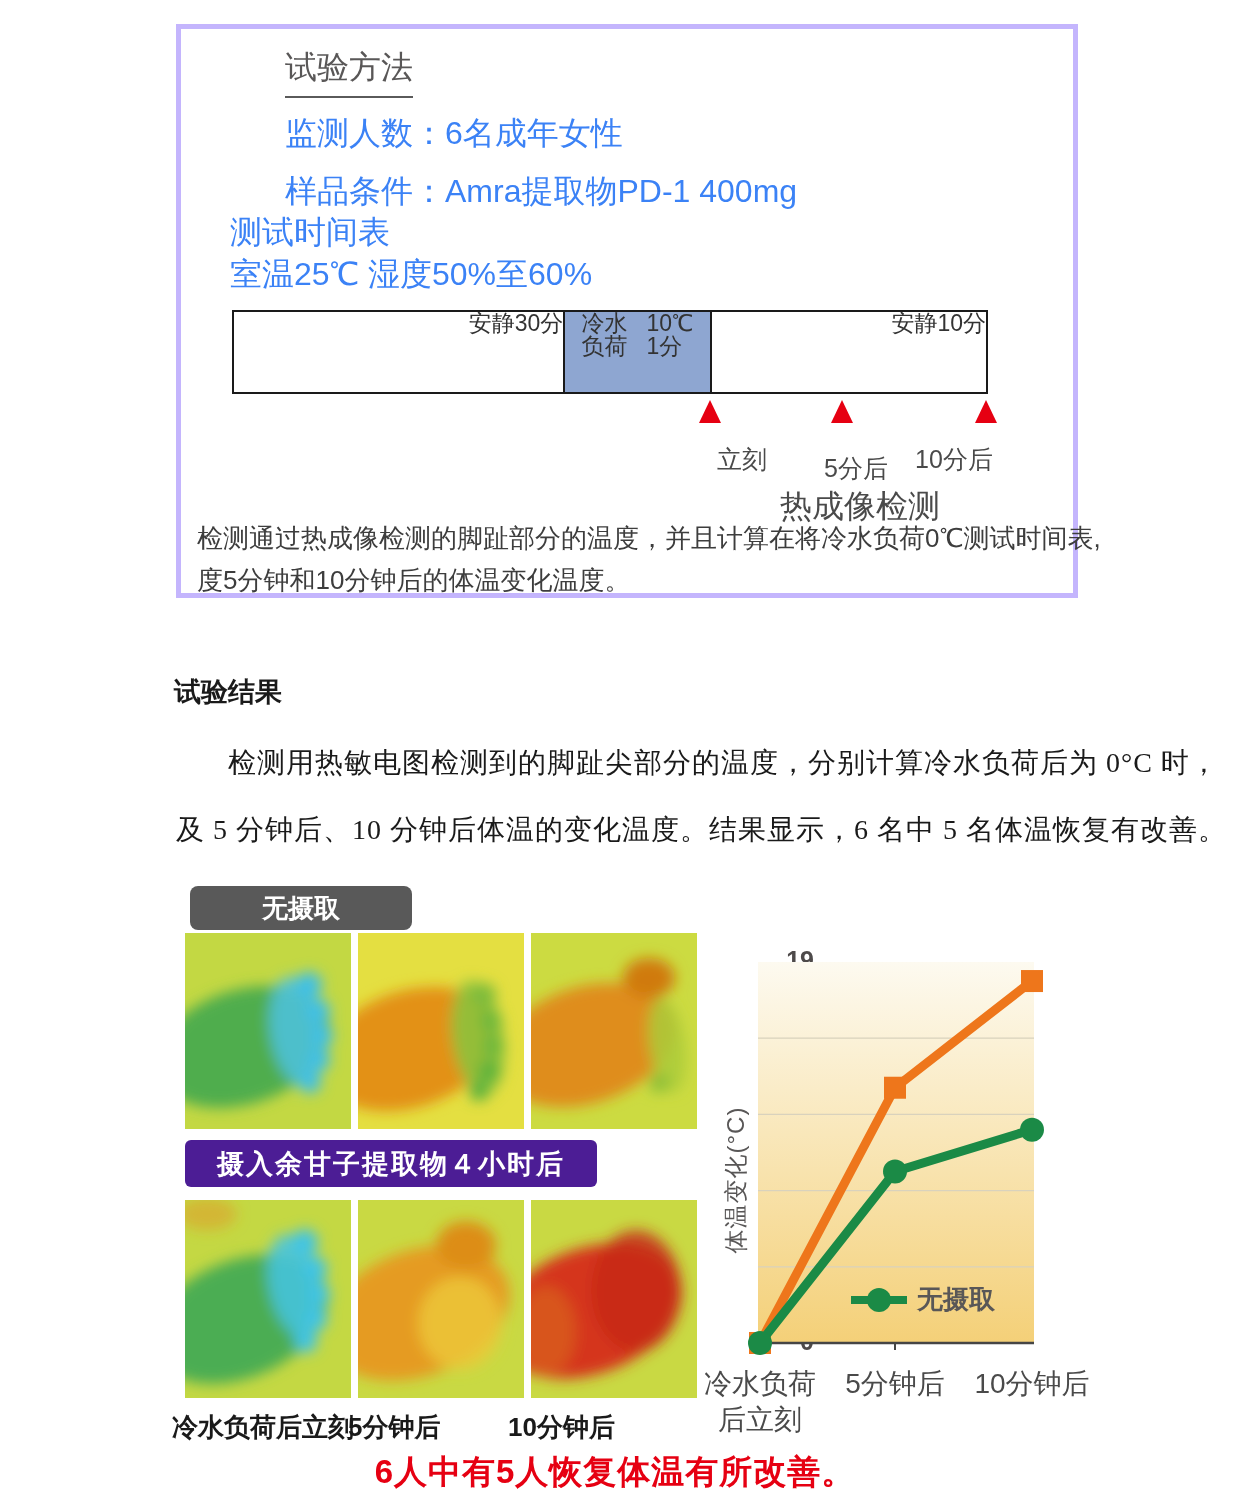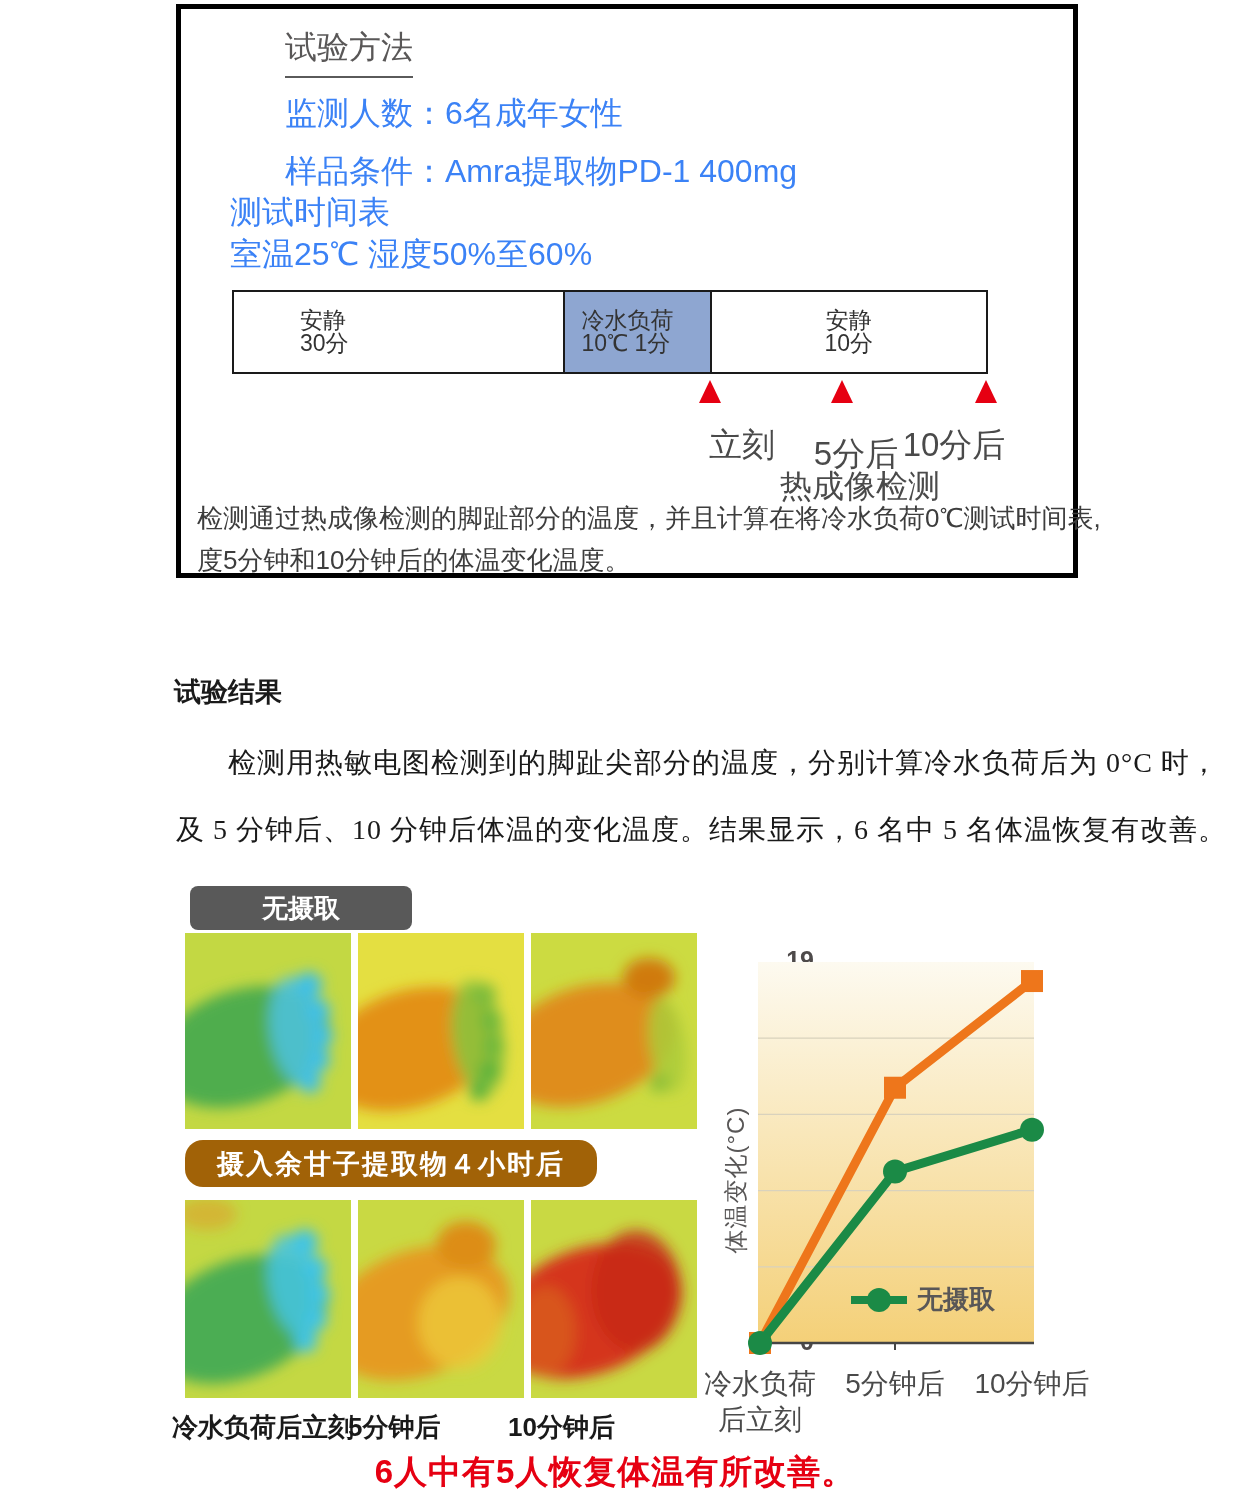--- a/index.html
+++ b/index.html
@@ -4,50 +4,50 @@
 <style>
   * { margin:0; padding:0; box-sizing:border-box; }
   html,body { background:#ffffff; }
   .page {
     position:relative; width:1240px; height:1506px; margin:0 auto;
     background:#ffffff; overflow:hidden;
     font-family:"Liberation Sans", sans-serif; color:#595757;
   }
   
   .method-box {
-    position:absolute; left:176px; top:4px; width:902px; height:574px;
-    border:5px solid #000000; background:#ffffff;
+    position:absolute; left:176px; top:24px; width:902px; height:574px;
+    border:5px solid #c4b5fd; background:#ffffff;
   }
   .mb-title {
     position:absolute; left:104px; top:17px; font-size:32px; color:#595757;
     padding-bottom:6px; border-bottom:2px solid #5a5a5a; display:inline-block;
   }
   .mb-line { position:absolute; font-size:32px; color:#3b82f6; white-space:nowrap;text-align:center; }
   .l-people      { left:104px; top:83px; }
   .l-sample      { left:104px; top:141px; }
   .l-schedule    { left:49px;  top:182px; }
   .l-environment { left:49px;  top:224px; }
   
   .timeline {
     position:absolute; left:51px; top:281px; width:756px; height:84px;
     display:flex; border:2.5px solid #1a1a1a; background:#fff;
   }
-  .tl-cell { display:flex; flex-direction:column; justify-content:center; font-size:23px; color:#333333; }
+  .tl-cell { display:flex; justify-content:flex-end; font-size:23px; color:#333333; }
   .tl-cell .tl-label, .tl-cell .tl-dur { line-height:1; }
   .tl-c1 { width:43.8%; padding-left:66px; }
   .tl-c2 { width:19.7%; padding-left:16px; background:#8ea6d1; border-left:2px solid #1a1a1a; border-right:2px solid #1a1a1a; }
   .tl-c3 { width:36.5%; text-align:center; }
   
   .tri {
     position:absolute; top:371px; width:0; height:0;
     border-left:11px solid transparent; border-right:11px solid transparent;
     border-bottom:23px solid #e60012;
   }
   .tri-1 { left:518px; } .tri-2 { left:650px; } .tri-3 { left:794px; }
-  .tl-marker { position:absolute; top:414px; width:120px; text-align:center; font-size:33px; color:#4a4a4a; }
+  .tl-marker { position:absolute; top:414px; width:120px; text-align:center; font-size:25px; color:#4a4a4a; }
   .m-1 { left:501px; } .m-2 { left:615px;margin-top:9px; } .m-3 { left:713px; }
   .tl-note { position:absolute; top:456px; left:579px; width:200px; text-align:center; font-size:32px; color:#4a4a4a; }
   .mb-note { position:absolute; left:16px; font-size:26px; color:#3d3d3d; white-space:nowrap; }
   .n-1 { top:492px; } .n-2 { top:534px; }
   
   .results-heading {
     position:absolute; left:174px; top:674px; font-size:27px; font-weight:bold;
     color:#1a1a1a; font-family:"Liberation Serif", serif;
   }
   .results-para {
@@ -55,21 +55,21 @@
     font-family:"Liberation Serif", serif; white-space:nowrap;
   }
   .p-1 { left:228px; top:744px; }
   .p-2 { left:176px; top:811px; }
   
   .badge {
     position:absolute; display:flex; align-items:center; justify-content:center;
     color:#ffffff; font-weight:bold;
   }
   .badge-gray { left:190px; top:886px; width:222px; height:44px; background:#595959; border-radius:8px; font-size:26px; }
-  .badge-red  { left:185px; top:1140px; width:412px; height:47px; background:#a16207; border-radius:18px; font-size:27px; letter-spacing:2px; }
+  .badge-red  { left:185px; top:1140px; width:412px; height:47px; background:#4c1d95; border-radius:6px; font-size:27px; letter-spacing:2px; }
   
   .fig { position:absolute; width:166px; overflow:hidden; }
   .fig svg { width:100%; height:100%; display:block; }
   .row1 .fig { top:933px; height:196px; }
   .row2 .fig { top:1200px; height:198px; }
   .fx-1 { left:185px; } .fx-2 { left:358px; } .fx-3 { left:531px; }
   .caption { position:absolute; top:1410px; width:220px; text-align:left; font-size:26px; font-weight:bold; color:#1a1a1a; }
   .c-1 { left:172px; } .c-2 { left:348px; } .c-3 { left:508px; }
   .conclusion {
     position:absolute; left:185px; top:1450px; width:860px; text-align:center;

